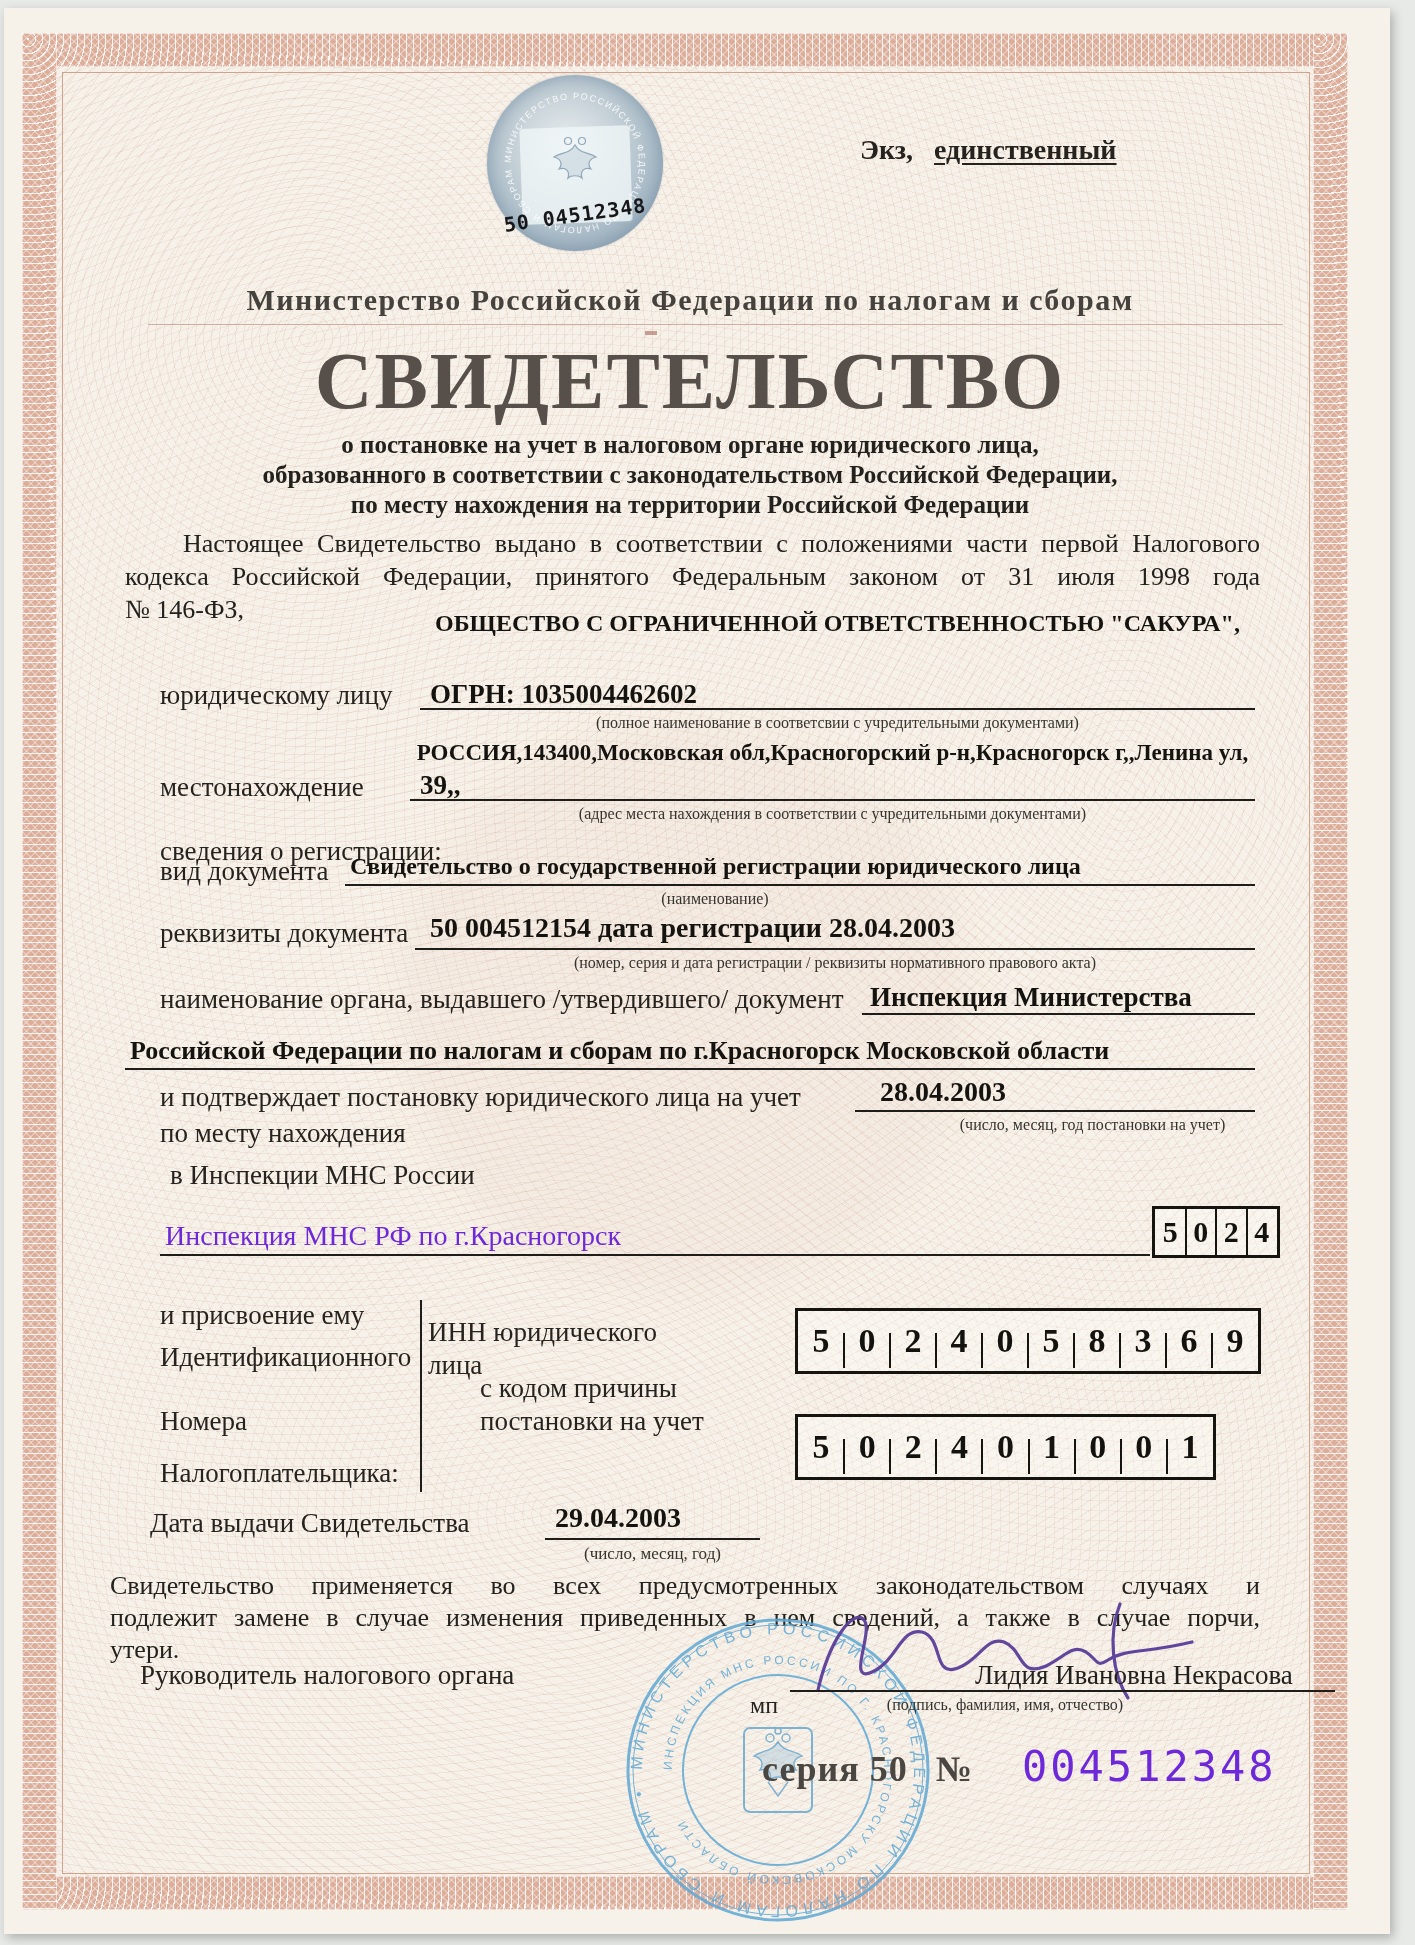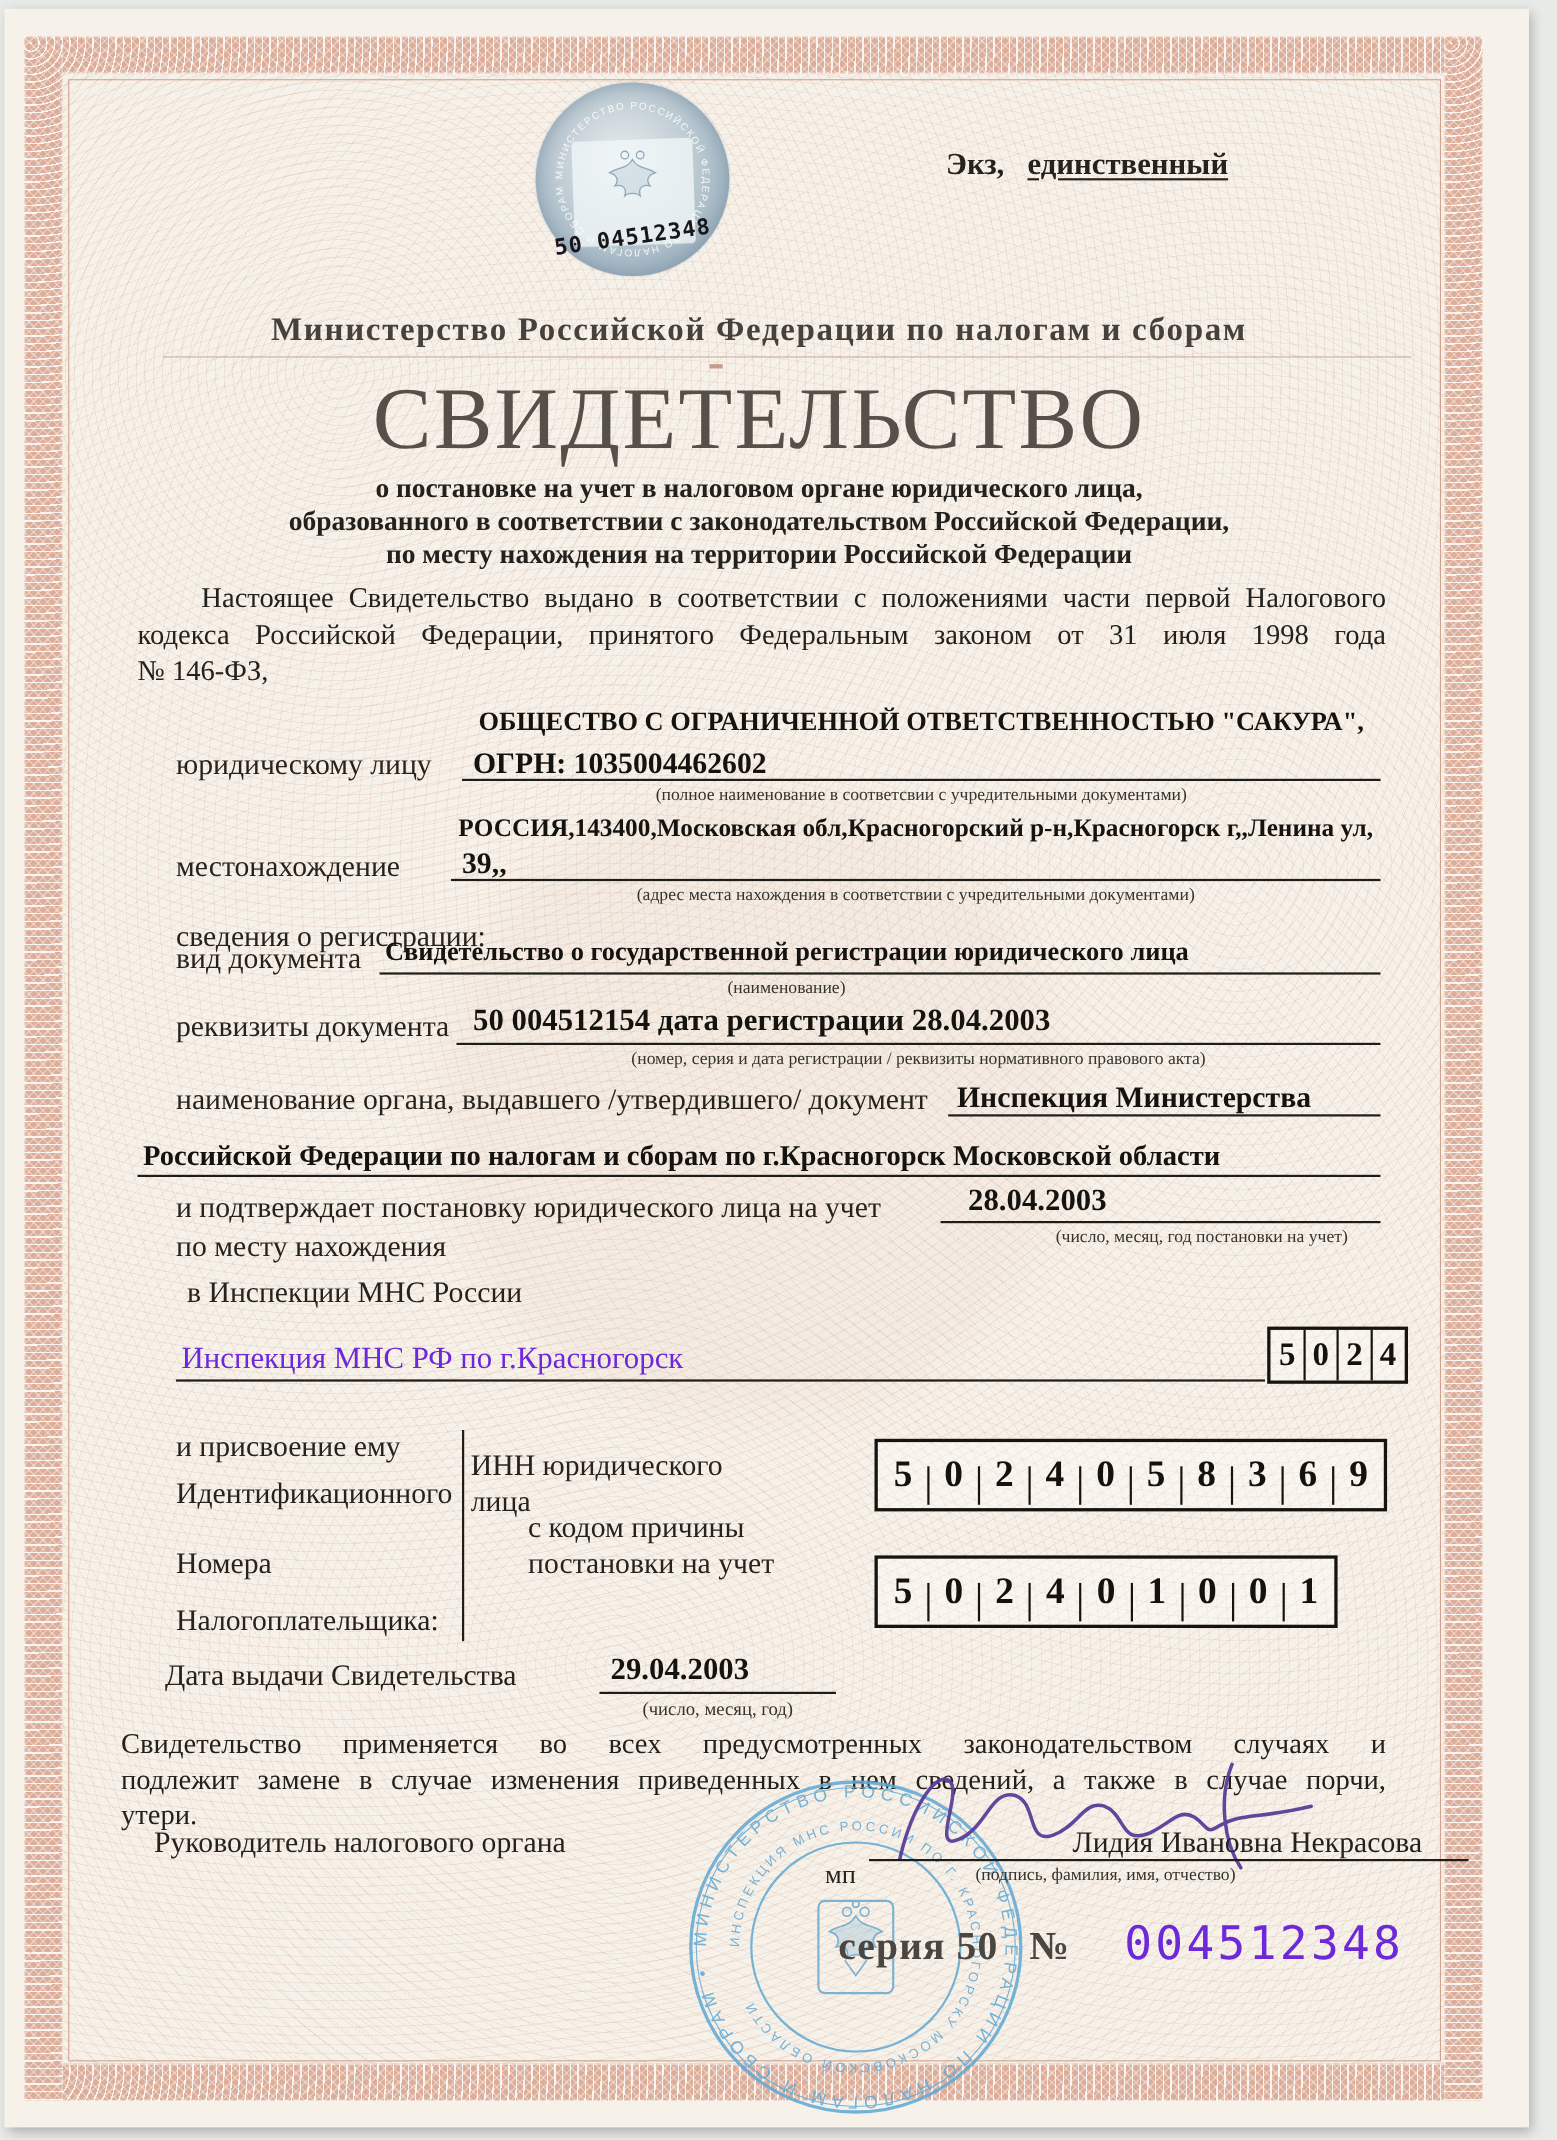--- a/index.html
+++ b/index.html
@@ -27,21 +27,21 @@
   .val{font-weight:bold;font-size:27px;color:#15130f;}
   .cap{font-size:16px;color:#35332e;text-align:center;}
   .cline{font-weight:bold;color:#15130f;text-align:center;}
   .rule{position:absolute;height:2px;background:#1f1d1a;}
   .justify-lines > div{text-align:justify;text-align-last:justify;}
   .justify-lines > div:last-child{text-align:left;text-align-last:left;}
   .intro{font-size:26px;line-height:33px;color:#23211d;}
   .intro > div:first-child{text-indent:58px;}
   .note{font-size:26px;line-height:32px;color:#23211d;}
   .ministry{font-weight:bold;font-size:30px;letter-spacing:1.5px;color:#45413c;text-align:center;}
-  .doc-title{font-weight:normal;font-size:80px;letter-spacing:2px;color:#57504a;text-align:center;}
+  .doc-title{font-weight:bold;font-size:80px;letter-spacing:2px;color:#57504a;text-align:center;}
   .subtitle{font-weight:bold;font-size:25px;line-height:30px;text-align:center;color:#23211d;font-family:Liberation Serif, serif;}
   .dbox{position:absolute;display:flex;border:3px solid #15140f;background:rgba(255,255,255,.30);}
   .dbox .dcell{flex:1;display:flex;align-items:center;justify-content:center;position:relative;
     font-family:"Liberation Serif",serif;font-weight:bold;font-size:34px;color:#14120e;}
   .dbox .dcell:not(:last-child)::after{content:"";position:absolute;right:-1px;bottom:3px;
     width:2px;height:58%;background:#15140f;}
   .dbox.full .dcell{font-size:30px;}
   .dbox.full .dcell:not(:last-child)::after{height:100%;bottom:0;}
   .holo{position:absolute;left:487px;top:75px;width:176px;height:176px;border-radius:50%;
     background:radial-gradient(circle at 45% 40%, #e9eef0 0%, #c7d2d8 35%, #aebfca 60%, #93a9b8 85%, #89a1b1 100%);
@@ -105,21 +105,21 @@
       <div>образованного в соответствии с законодательством Российской Федерации,</div>
       <div>по месту нахождения на территории Российской Федерации</div>
     </div>
 
   <div class="abs intro justify-lines" style="left:125px;top:527px;width:1135px;">
       <div>Настоящее Свидетельство выдано в соответствии с положениями части первой Налогового</div>
       <div>кодекса Российской Федерации, принятого Федеральным законом от 31 июля 1998 года</div>
       <div>№ 146-ФЗ,</div>
     </div>
 
-  <div class="abs cline nw" style="left:420px;top:644px;width:835px;font-size:24px;">ОБЩЕСТВО С ОГРАНИЧЕННОЙ ОТВЕТСТВЕННОСТЬЮ "САКУРА",</div>
+  <div class="abs cline nw" style="left:420px;top:610px;width:835px;font-size:24px;">ОБЩЕСТВО С ОГРАНИЧЕННОЙ ОТВЕТСТВЕННОСТЬЮ "САКУРА",</div>
   <div class="abs lbl nw" style="left:160px;top:680px;">юридическому лицу</div>
   <div class="abs val nw" style="left:430px;top:679px;">ОГРН: 1035004462602</div>
   <div class="rule" style="left:420px;top:708px;width:835px;"></div>
   <div class="abs cap nw" style="left:420px;top:714px;width:835px;">(полное наименование в соответсвии с учредительными документами)</div>
 
   <div class="abs cline nw" style="left:410px;top:740px;width:845px;font-size:23px;">РОССИЯ,143400,Московская обл,Красногорский р-н,Красногорск г,,Ленина ул,</div>
   <div class="abs lbl nw" style="left:160px;top:772px;">местонахождение</div>
   <div class="abs val nw" style="left:420px;top:770px;">39,,</div>
   <div class="rule" style="left:410px;top:799px;width:845px;"></div>
   <div class="abs cap nw" style="left:410px;top:805px;width:845px;">(адрес места нахождения в соответствии с учредительными документами)</div>

